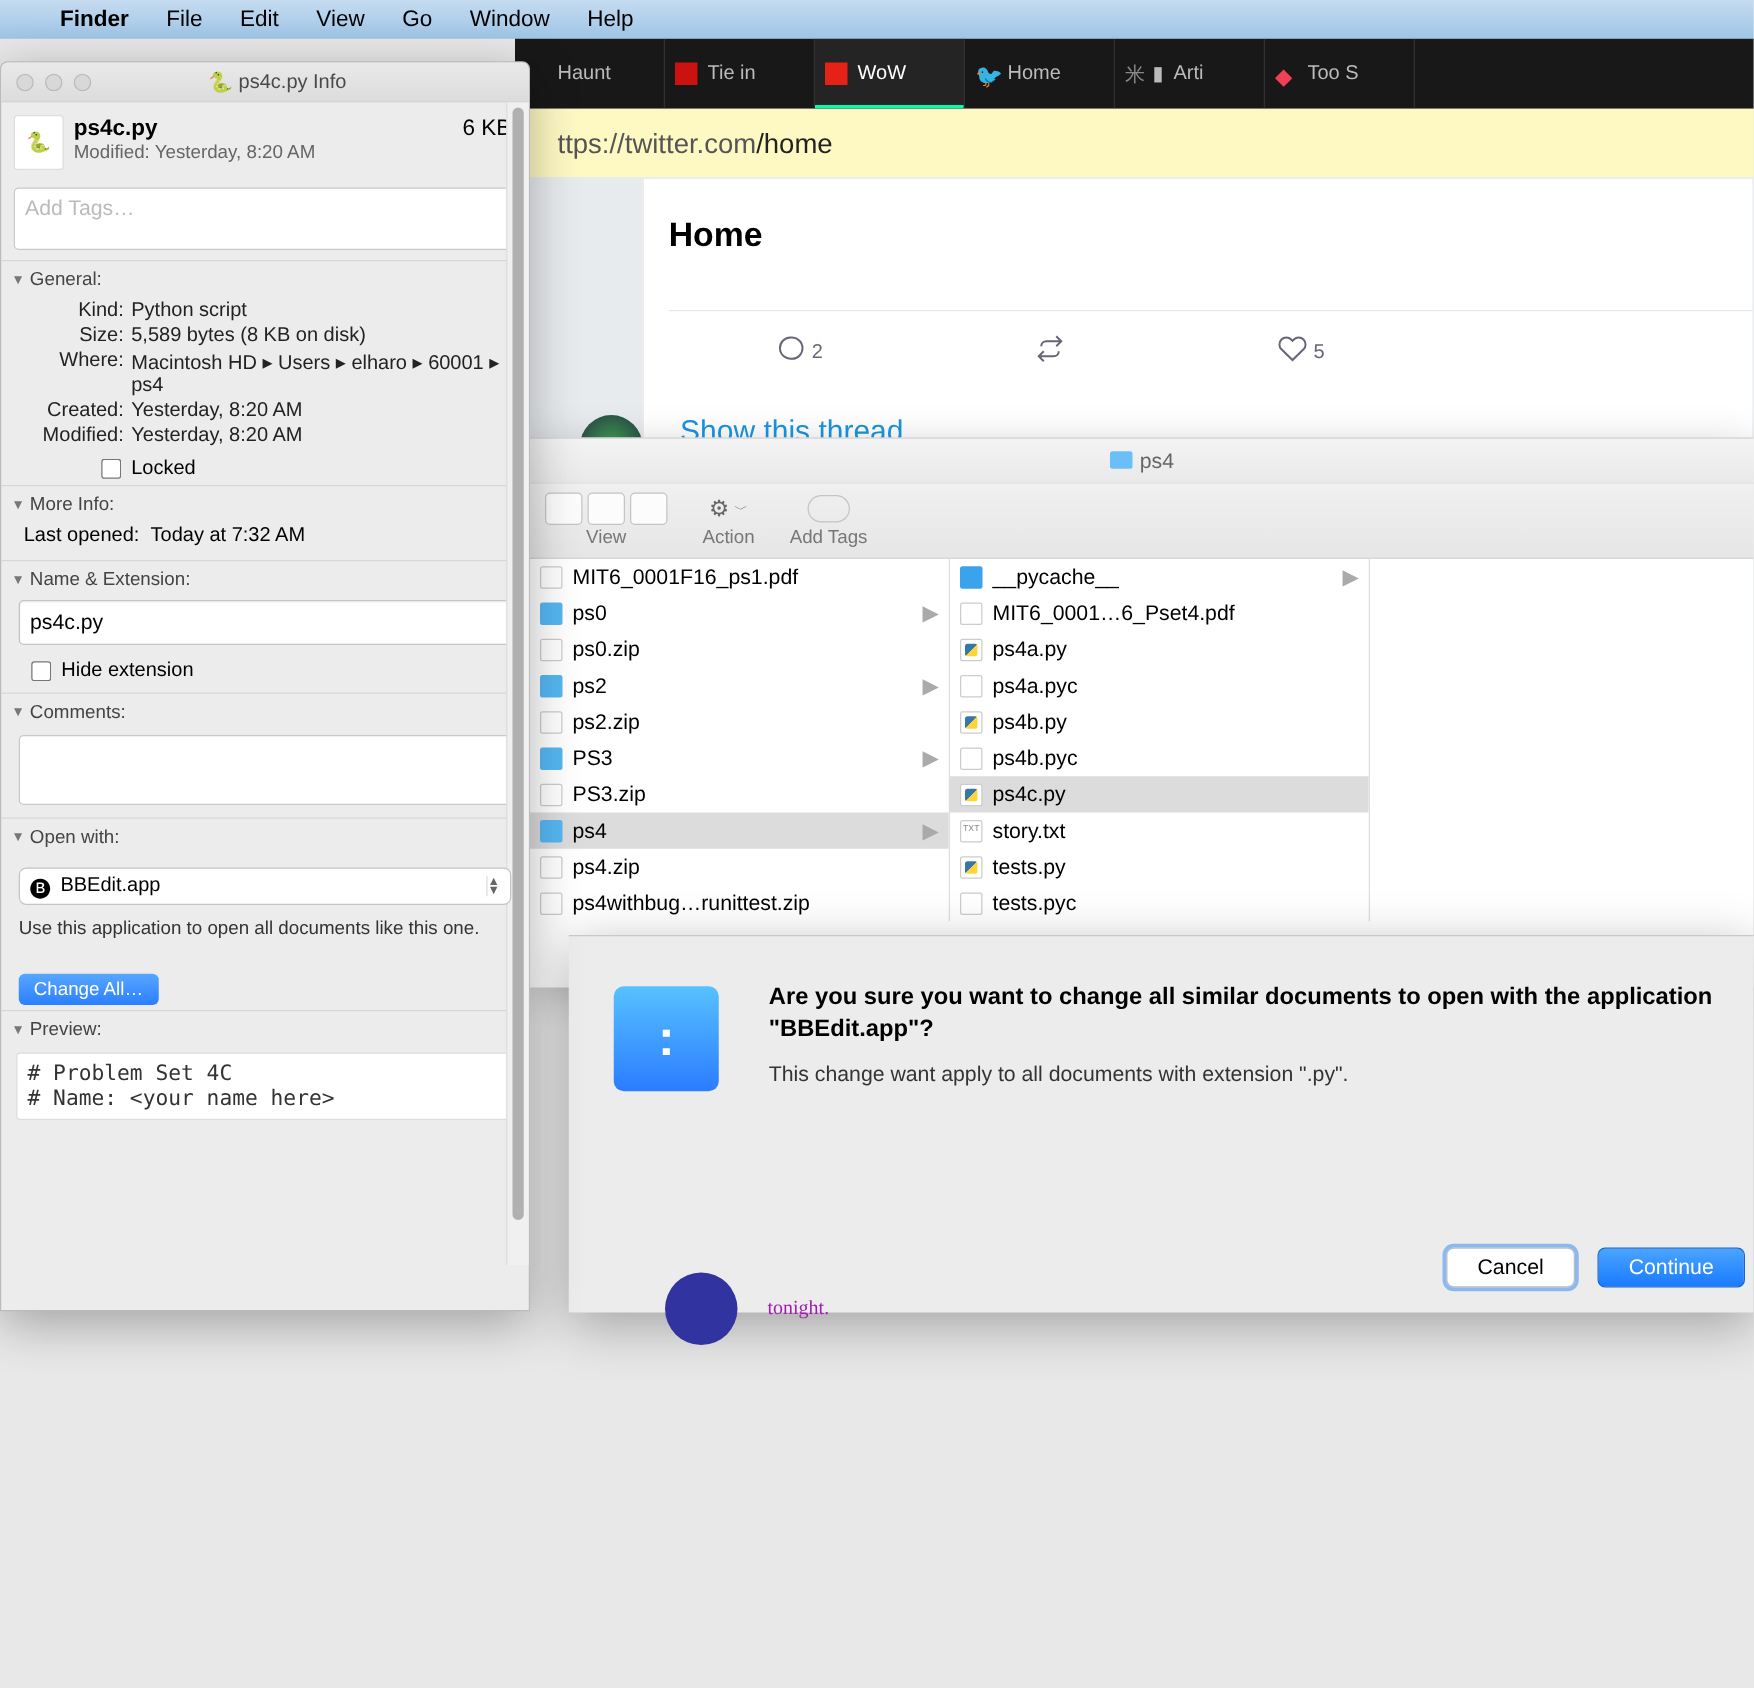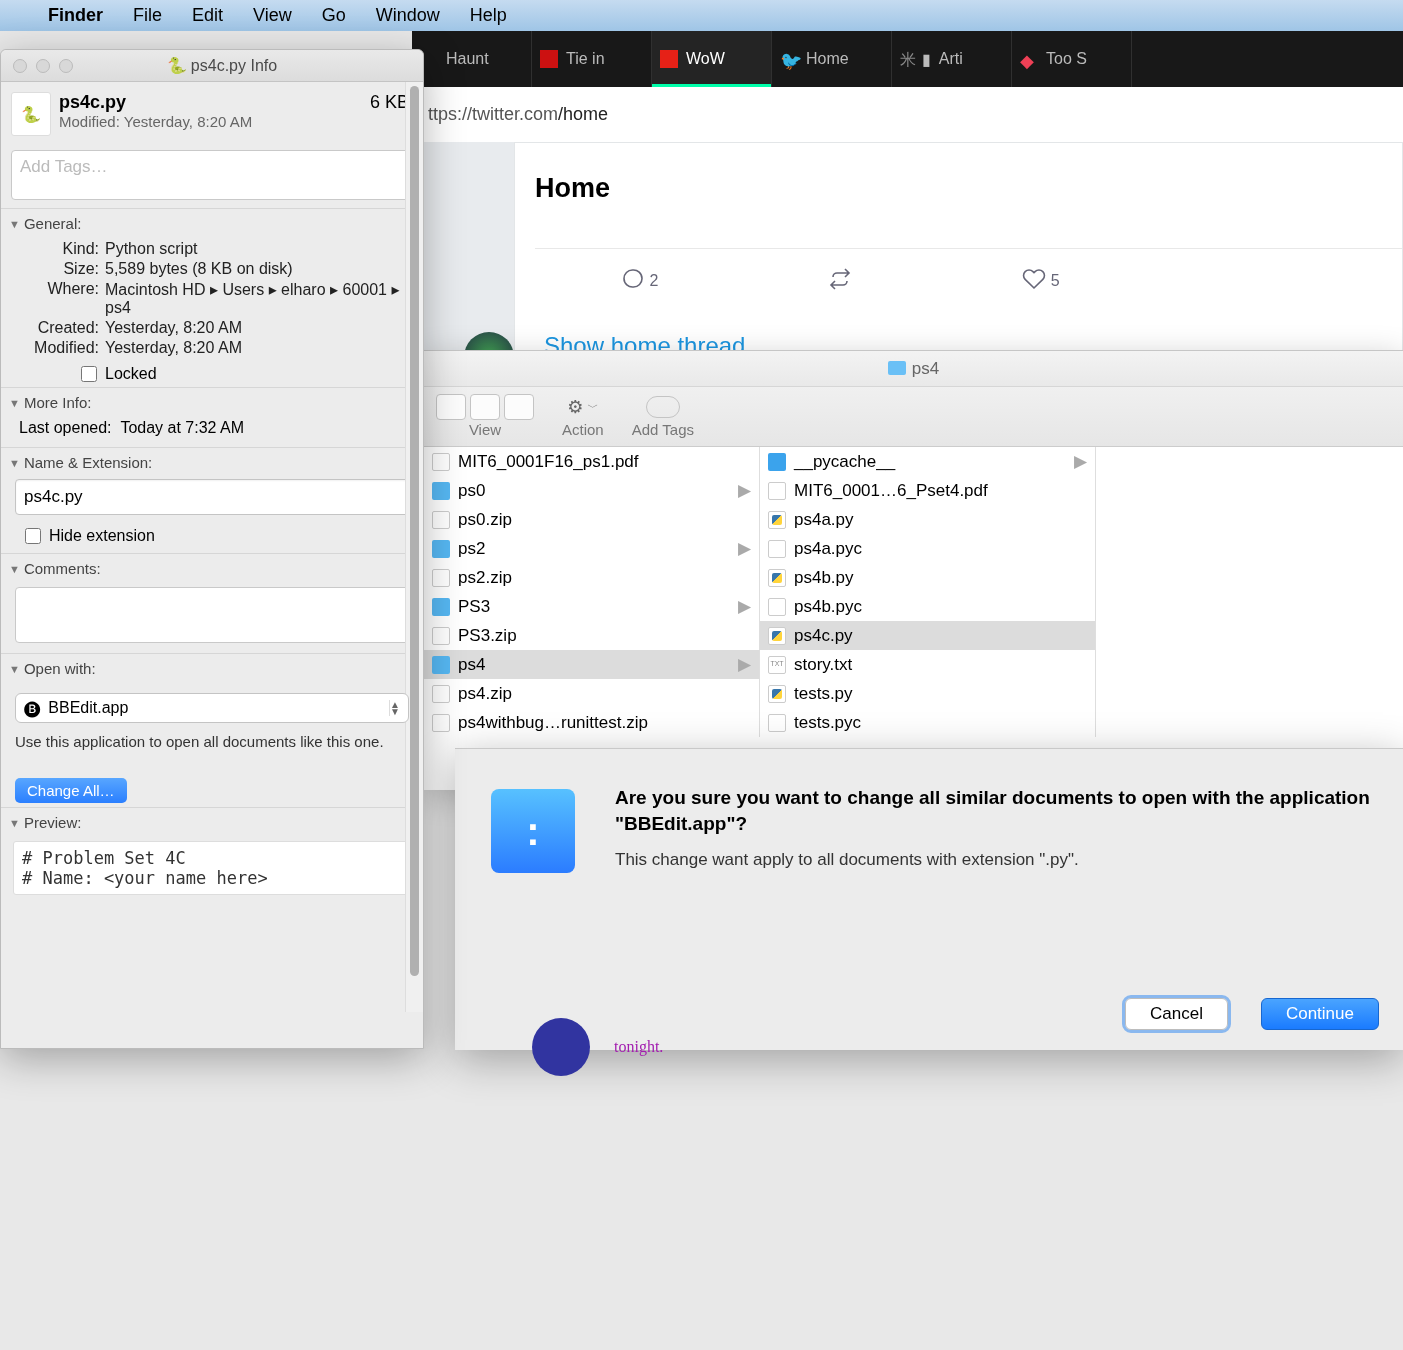--- a/index.html
+++ b/index.html
@@ -16,21 +16,21 @@
 .tabbar .tab.active{background:#242424;color:#fff;}
 .tabbar .tab .ico{width:18px;height:18px;display:inline-block;}
 .tabbar .tab .ico.red{background:#e62117;}
 .tabbar .tab .ico.crim{background:#c11;}
 .tabbar .tab .ico.bird{color:#1da1f2;font-size:18px;}
 .tabbar .tab .ico.pocket{color:#ee4056;font-size:18px;}
 .tabbar .tab .ico.star{color:#888;}
 .tab.active::after{content:"";position:absolute;bottom:0;left:0;right:0;height:3px;background:#0fa;}
 
 
-.urlrow{position:absolute;top:87px;left:424px;right:0;height:55px;background:#ffffff;display:flex;align-items:center;padding-left:4px;font-size:18px;color:#555;overflow:hidden;}
+.urlrow{position:absolute;top:87px;left:424px;right:0;height:55px;background:#fef9c3;display:flex;align-items:center;padding-left:22px;font-size:22px;color:#555;overflow:hidden;}
 .urlrow .dark{color:#222;}
 
 .tw{position:absolute;top:142px;left:424px;right:0;height:400px;background:#e8ebee;}
 .twhome{position:absolute;top:0;left:90px;right:0;background:#fff;padding:30px 0 0 20px;height:210px;border:1px solid #e3e6e8;}
 .twhome h1{font-size:27px;font-weight:800;}
 .twmeta{position:absolute;top:105px;left:20px;right:0;display:flex;gap:170px;align-items:center;border-top:1px solid #e8e8e8;padding:18px 0 18px 86px;color:#667;}
 .twmeta span svg{width:24px;height:24px;vertical-align:-5px;}
 .twthread{position:absolute;top:190px;left:120px;color:#1b95e0;font-size:24px;}
 .tavatar{position:absolute;top:190px;left:40px;width:50px;height:50px;border-radius:25px;background:radial-gradient(#4a5,#234);}
 .tonight{position:absolute;top:1038px;left:614px;font-size:16px;color:#a21caf;font-family:Liberation Serif, serif;}
@@ -100,21 +100,21 @@
 .fico.txt{background:#fff;border:1px solid #ccc;border-radius:2px;font-size:7px;text-align:center;line-height:14px;color:#888;}
 .fico.pdf{background:#fff;border:1px solid #ccc;border-radius:2px;}
 
 
 .dialog{position:absolute;top:748px;left:455px;right:0;height:302px;background:#ececec;border-top:1px solid #c9c9c9;box-shadow:0 10px 40px rgba(0,0,0,.3);}
 .dialog .dicon{position:absolute;top:40px;left:36px;width:84px;height:84px;background:linear-gradient(180deg,#57c1ff,#2b7cff);border-radius:8px;display:flex;align-items:center;justify-content:center;}
 .dialog .dicon::after{content:":";color:#fff;font-size:40px;font-weight:700;}
 .dialog .msg{position:absolute;top:36px;left:160px;right:24px;}
 .dialog .msg h2{font-size:19px;font-weight:700;line-height:1.35;}
 .dialog .msg p{font-size:17px;color:#333;margin-top:14px;}
-.dialog .btns{position:absolute;bottom:20px;right:24px;display:flex;gap:33px;}
+.dialog .btns{position:absolute;bottom:20px;right:7px;display:flex;gap:18px;}
 .dialog .btns button{height:32px;padding:0 24px;font-size:17px;border-radius:6px;border:1px solid #bdbdbd;background:#fff;}
 .dialog .btns .primary{background:linear-gradient(#4aa4ff,#1a7bff);color:#fff;border:1px solid #1767d0;}
 .dialog .btns .cancel{outline:3px solid #8ab8ef;outline-offset:0;}
 </style>
 </head>
 <body>
 
 <div class="menubar">
   <span></span>
   <span class="app">Finder</span>
@@ -168,21 +168,21 @@
           </svg>&nbsp;<span>2</span></span>
       <span><svg viewBox="0 0 24 24" fill="none" stroke="#667" stroke-width="1.6">
             <path d="M17 2l4 4-4 4M7 22l-4-4 4-4M21 6H9a4 4 0 00-4 4M3 18h12a4 4 0 004-4"></path>
           </svg></span>
       <span><svg viewBox="0 0 24 24" fill="none" stroke="#667" stroke-width="1.6">
             <path d="M20.84 4.61a5.5 5.5 0 00-7.78 0L12 5.67l-1.06-1.06a5.5 5.5 0 10-7.78 7.78L12 21l8.84-8.61a5.5 5.5 0 000-7.78z"></path>
           </svg>&nbsp;<span>5</span></span>
     </div>
   </div>
   <div class="tavatar"></div>
-  <a class="twthread">Show home thread</a>
+  <a class="twthread">Show this thread</a>
 </div>
 
 <div class="finder">
   <div class="ftitle"><span class="foldico"></span><span>ps4</span></div>
   <div class="toolbar">
     <div class="tbgroup">
       <div class="container">
           <div class="segbtn"></div>
           <div class="segbtn"></div>
           <div class="segbtn"></div>

